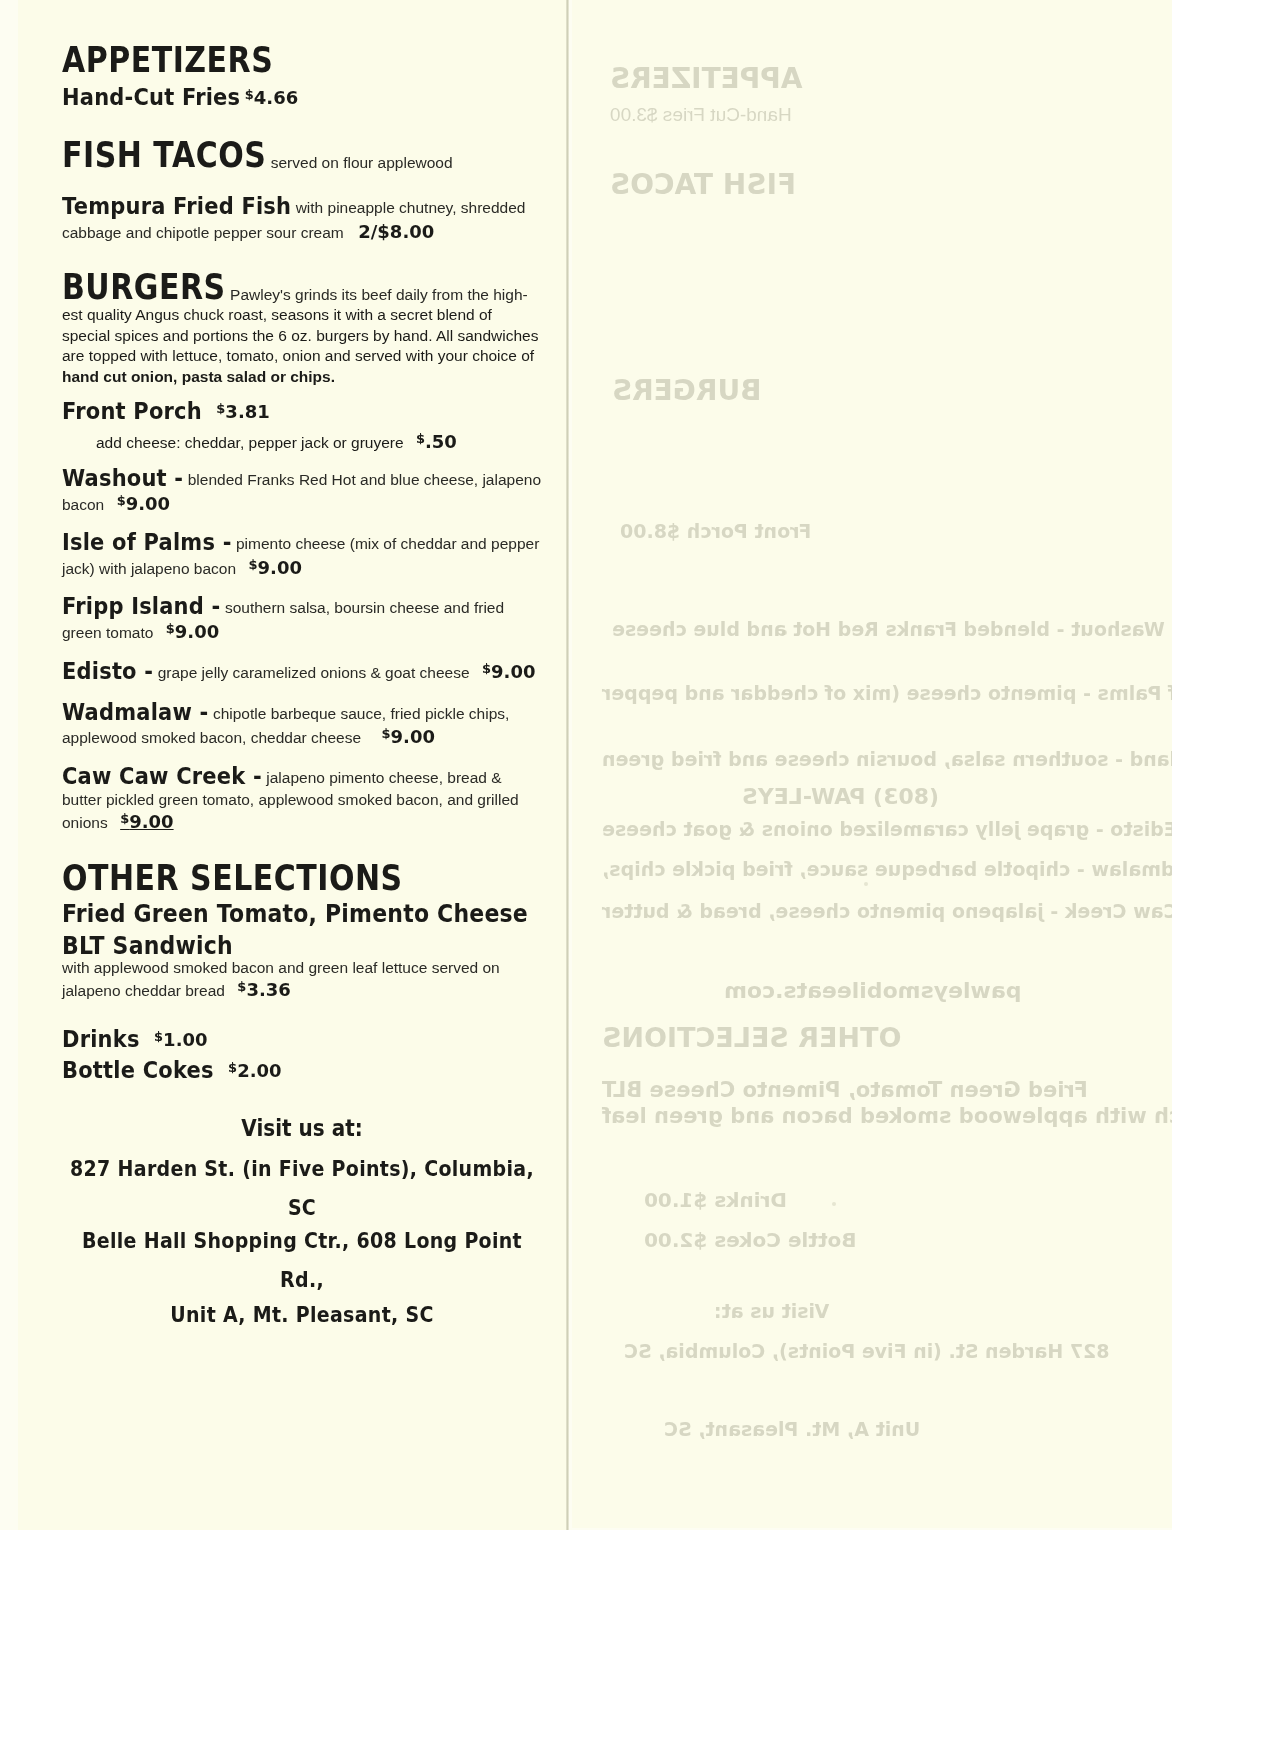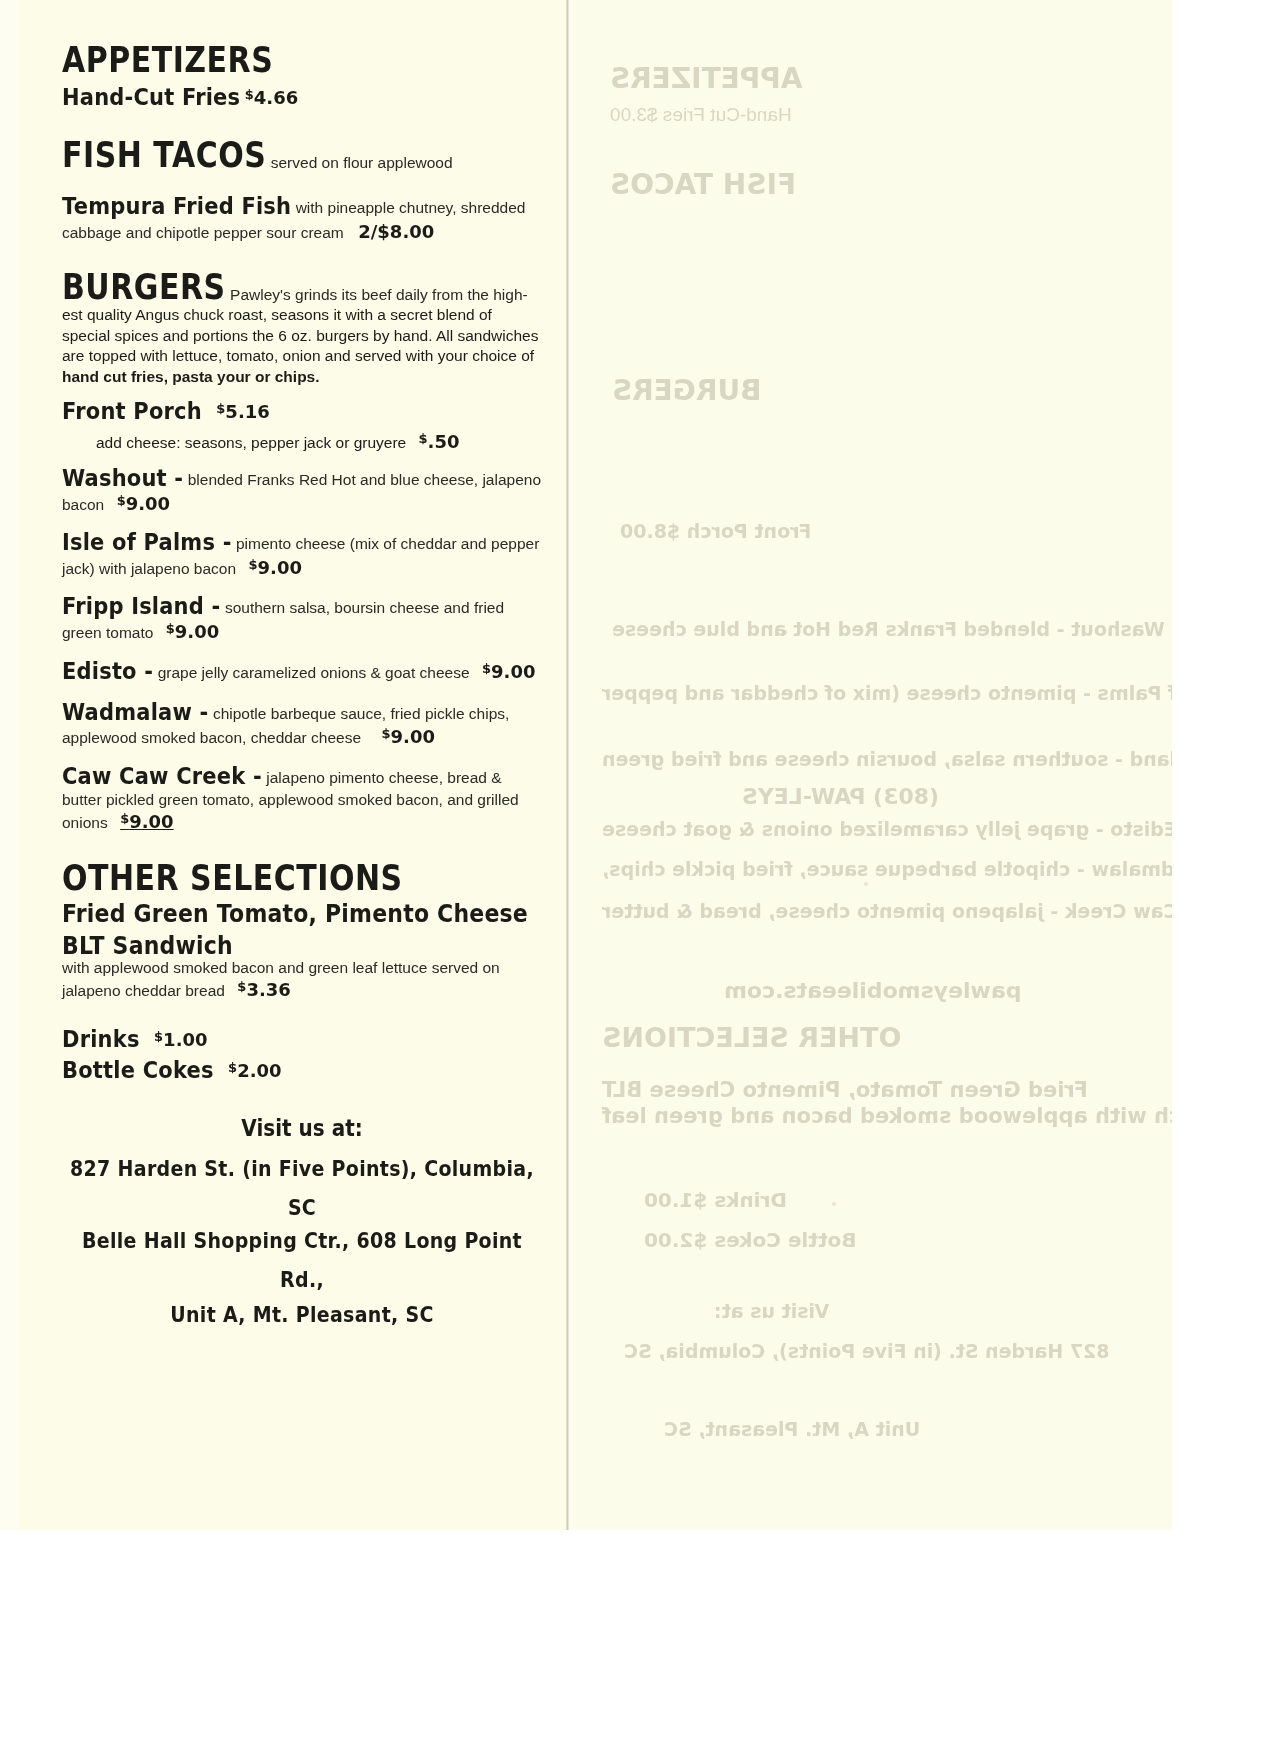--- a/index.html
+++ b/index.html
@@ -270,29 +270,29 @@
       </div>
 
       <div class="gap-l"></div>
 
       <div>
         <span class="sec-title" style="display:inline-block; margin:0;">BURGERS</span>
         <span class="desc">Pawley's grinds its beef daily from the high-</span>
       </div>
       <div class="blurb">
         <span>est quality Angus chuck roast, seasons it with a secret blend of special spices and portions the 6 oz. burgers by hand. All sandwiches are topped with lettuce, tomato, onion and served with your choice of</span>
-        <b>hand cut fries, pasta your or chips.</b>
+        <b>hand cut onion, pasta salad or chips.</b>
       </div>
 
       <div class="item">
         <span class="bold-name">Front Porch</span>
-        <span class="price" style="margin-left:10px;"><span class="cur">$</span><span>5.16</span></span>
+        <span class="price" style="margin-left:10px;"><span class="cur">$</span><span>3.81</span></span>
       </div>
       <div class="sub">
-        <span>add cheese:  seasons, pepper jack or gruyere</span>
+        <span>add cheese:  cheddar, pepper jack or gruyere</span>
         <span class="price" style="margin-left:8px;"><span class="cur">$</span><span>.50</span></span>
       </div>
 
       <div class="gap-s"></div>
       <div class="item">
         <span class="bold-name">Washout -</span>
         <span class="desc">blended Franks Red Hot and blue cheese, jalapeno bacon</span>
         <span class="price" style="margin-left:8px;"><span class="cur">$</span><span>9.00</span></span>
       </div>
 

